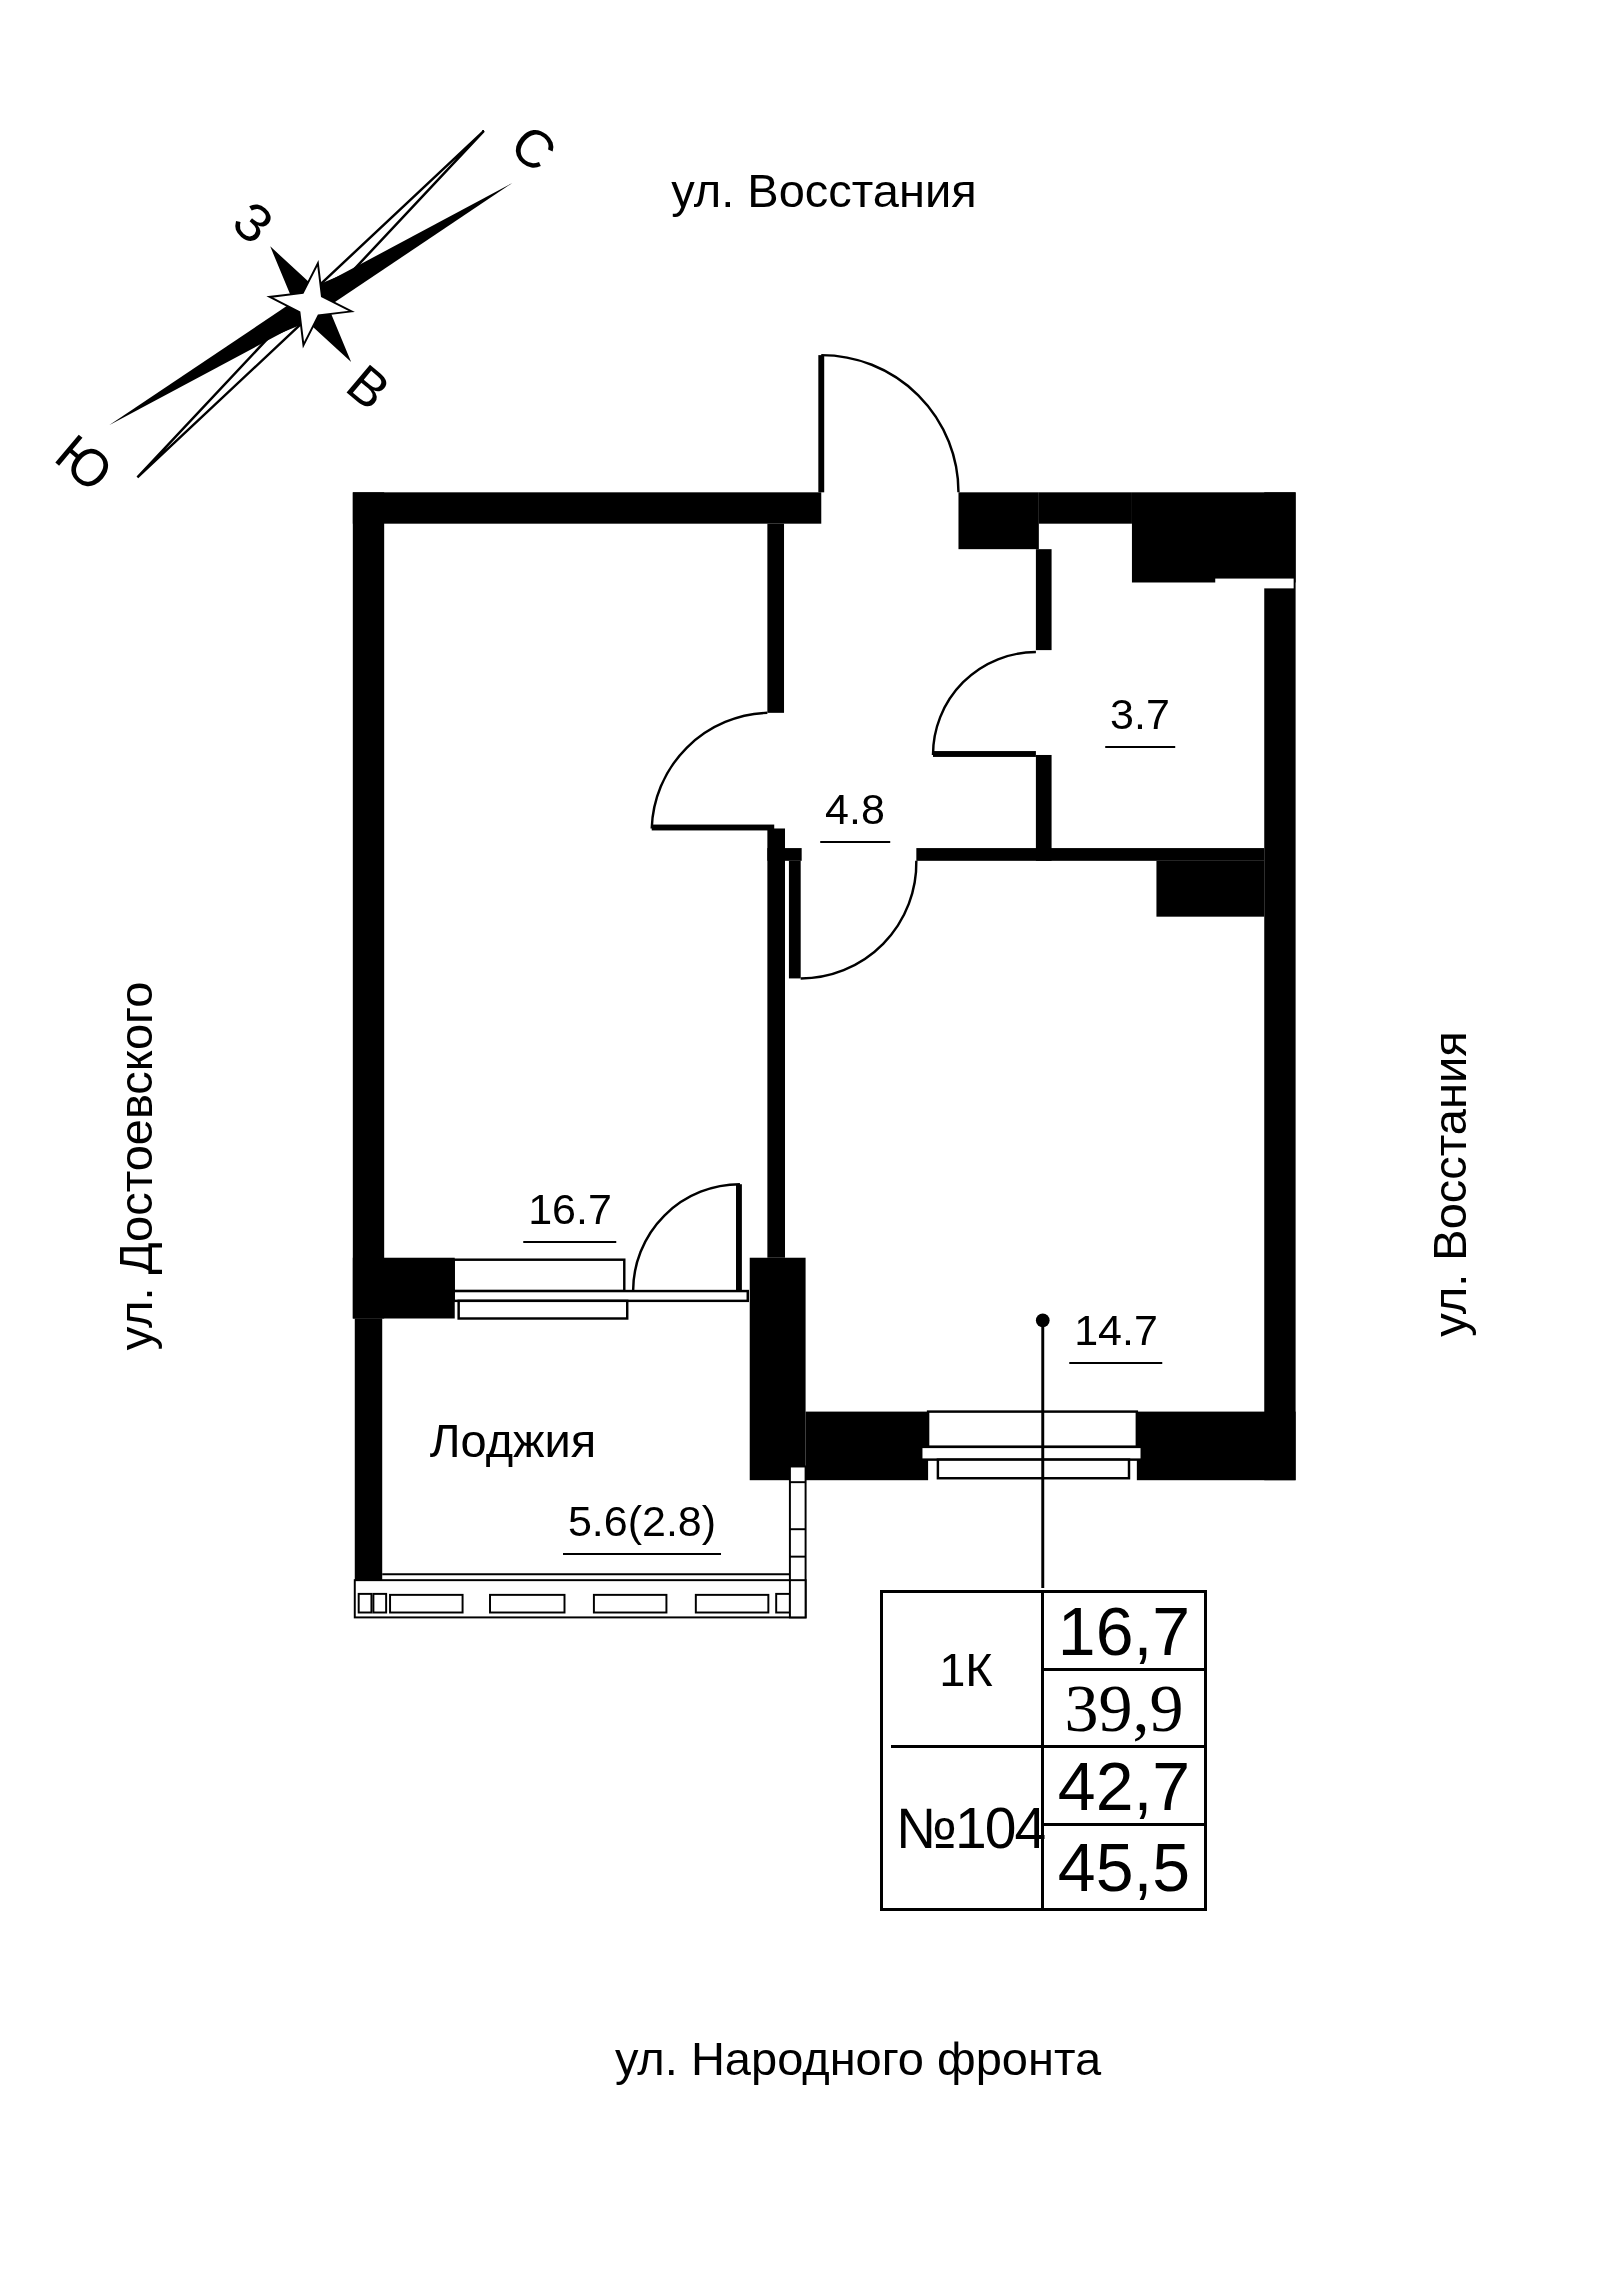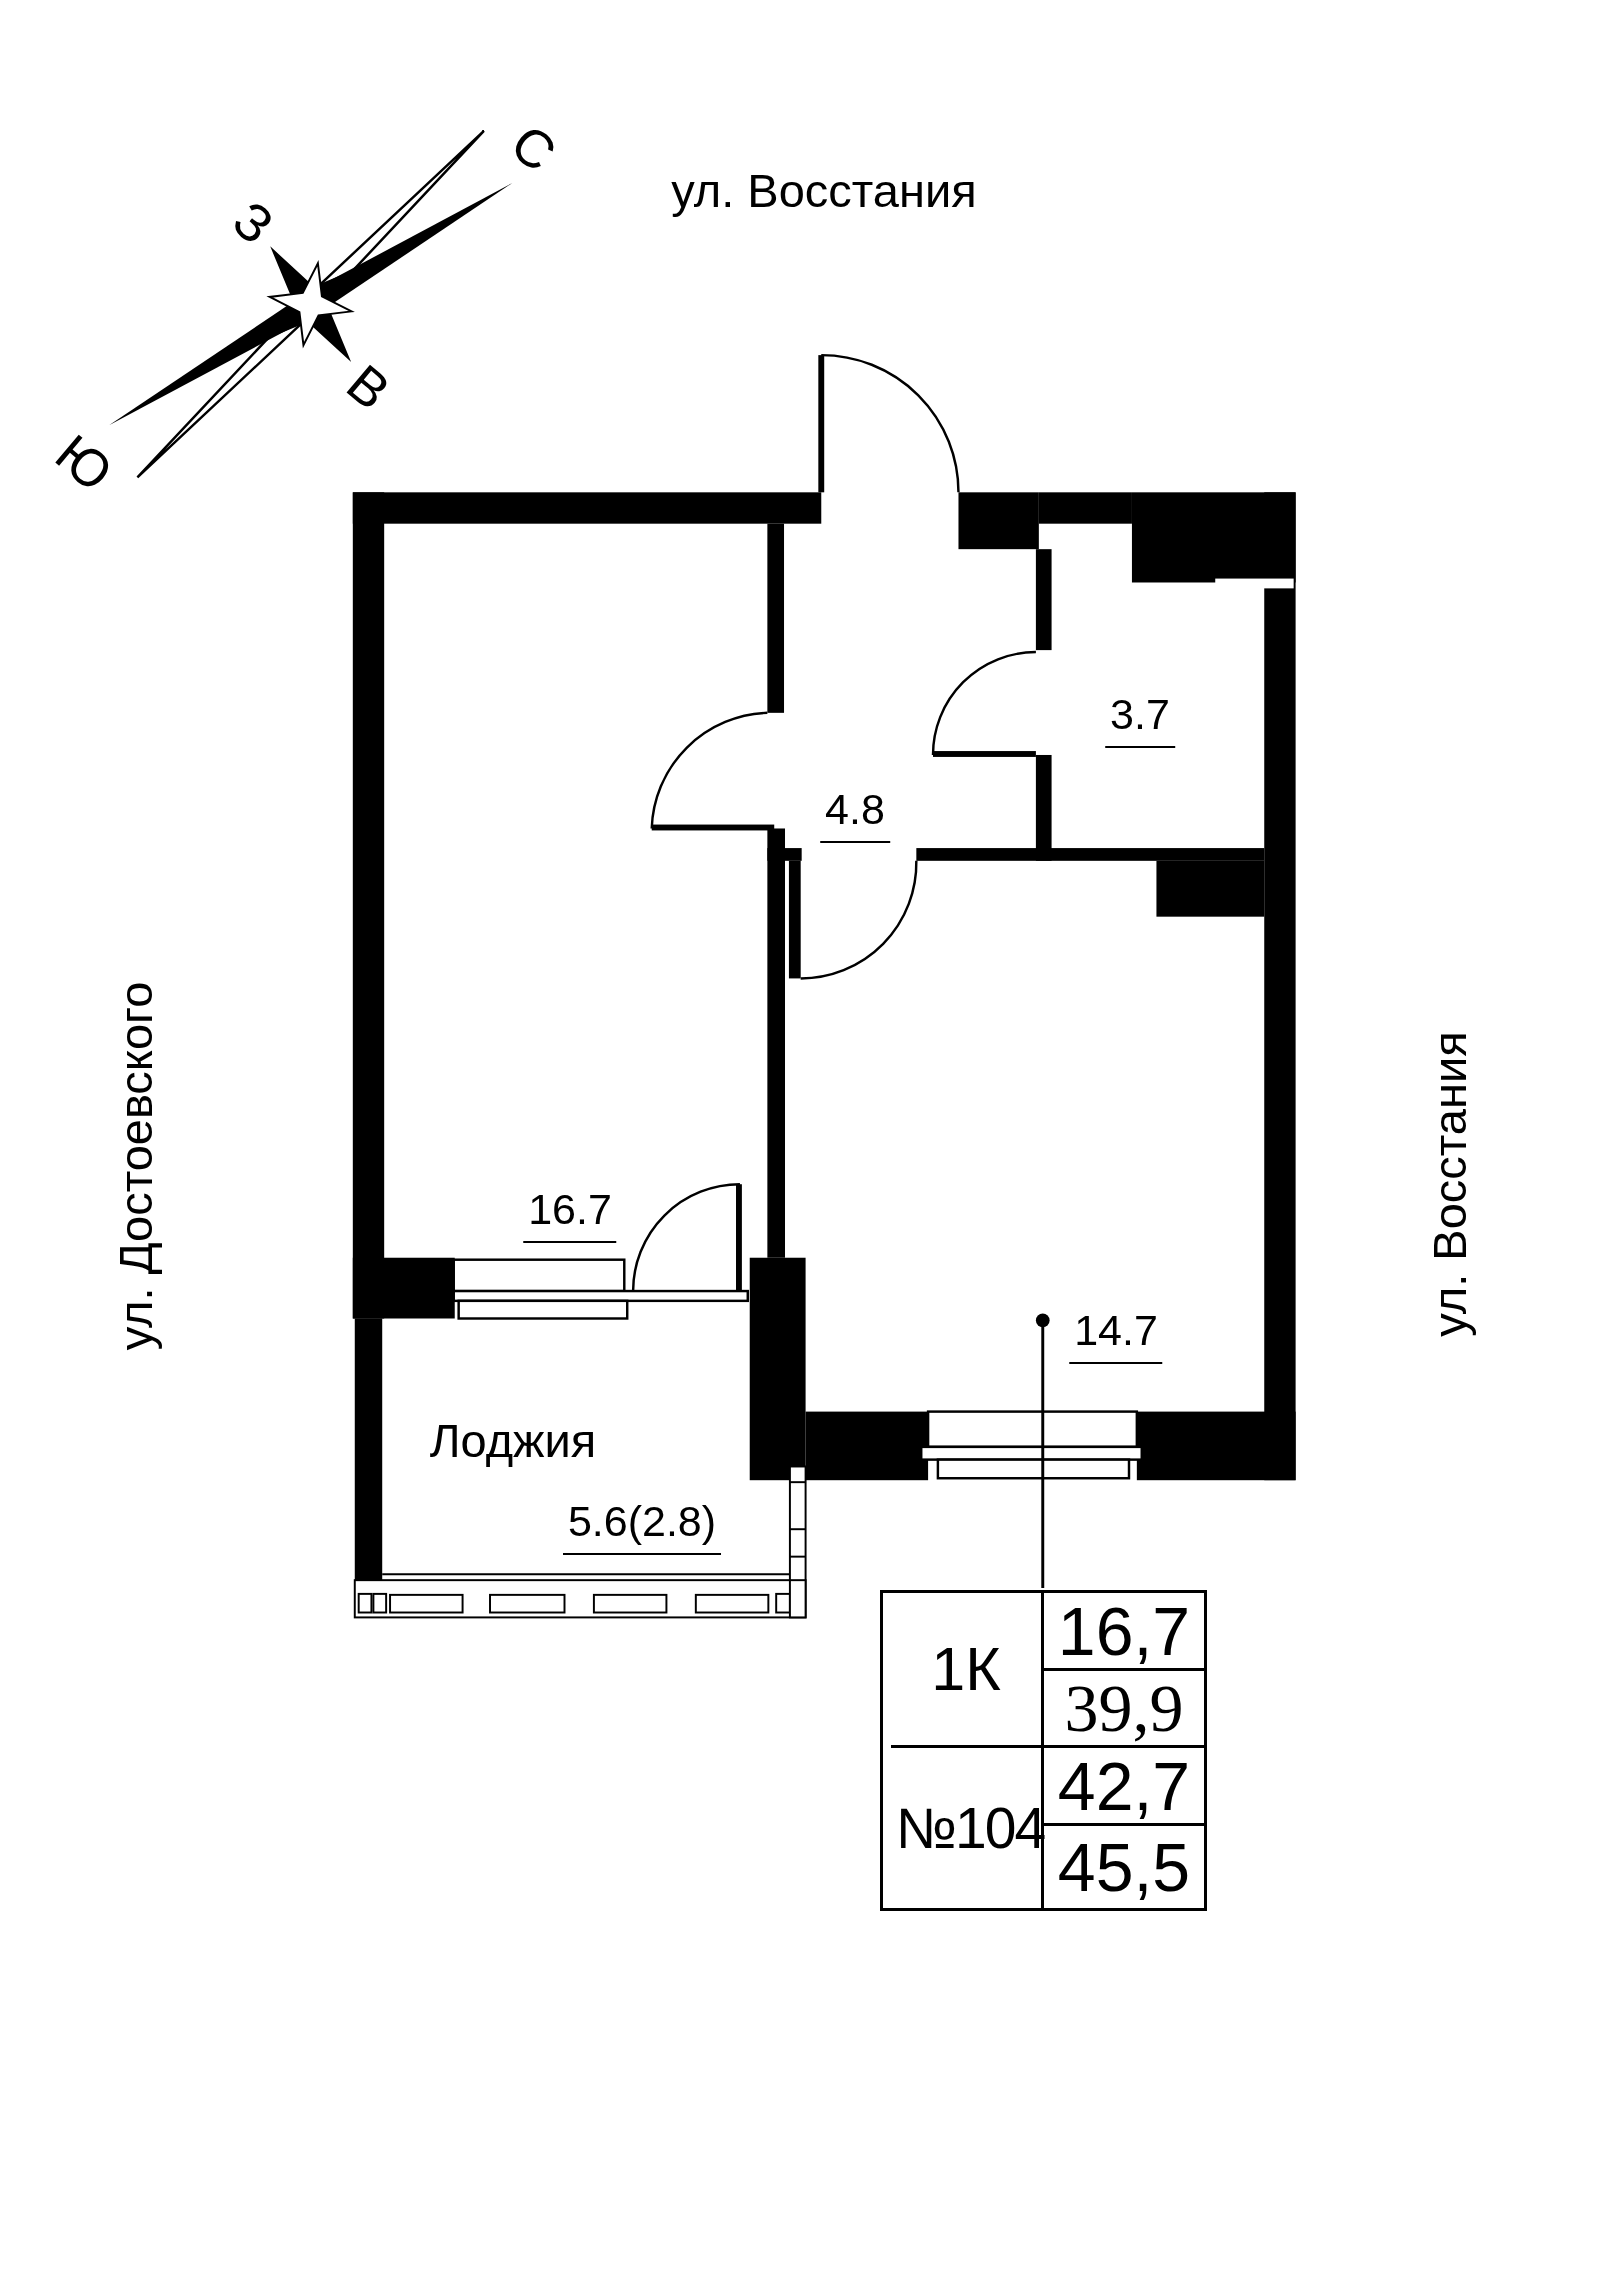--- a/index.html
+++ b/index.html
@@ -38,21 +38,21 @@
     position:absolute;left:880px;top:1590px;
     width:327px;height:321px;
     border:3.9px solid #000;box-sizing:border-box;
     display:grid;
     grid-template-columns:161px 1fr;
     grid-template-rows:78px 77px 78px 1fr;
   }
   .cell{display:flex;align-items:center;justify-content:center;box-sizing:border-box;line-height:1;}
   .cell.bb{border-bottom:3.9px solid #000;}
   .cell.br{border-right:3.9px solid #000;}
-  #cell-type{grid-column:1;grid-row:1/3;font-size:61px;margin-left:8px;}
+  #cell-type{grid-column:1;grid-row:1/3;font-size:47px;margin-left:8px;}
   #cell-number{grid-column:1;grid-row:3/5;font-size:57px;letter-spacing:-2px;margin-left:16px;}
   .cell.val{grid-column:2;font-size:68px;}
 </style>
 </head>
 <body>
 
 <div id="stage">
 
   <svg id="plan-svg" width="1620" height="2293" viewBox="0 0 1653 2339">
 
@@ -143,20 +143,21 @@
 
     <g>
       <circle cx="1064" cy="1347" r="7" fill="#000"></circle>
       <line x1="1064" y1="1353" x2="1064" y2="1620" stroke="#000" stroke-width="3"></line>
     </g>
   </svg>
 
   <div class="street h" style="left:824px;top:167px;">ул. Восстания</div>
   <div class="street v" style="left:135px;top:1166px;">ул. Достоевского</div>
   <div class="street v" style="left:1449px;top:1184px;">ул. Восстания</div>
+  <div class="street h" style="left:858px;top:2035px;">ул. Народного фронта</div>
 
   <div class="label area-label" style="left:570px;top:1188px;">16.7</div>
   <div class="label area-label" style="left:855px;top:788px;">4.8</div>
   <div class="label area-label" style="left:1140px;top:693px;">3.7</div>
   <div class="label area-label" style="left:1116px;top:1309px;text-align:right;">14.7</div>
   <div class="label" style="left:513px;top:1417px;font-size:47px;">Лоджия</div>
   <div class="label area-label" style="left:642px;top:1488px;margin-top:12px;">5.6(2.8)</div>
 
   <div id="info-table">
     <div id="cell-type" class="cell br bb">1К</div>

